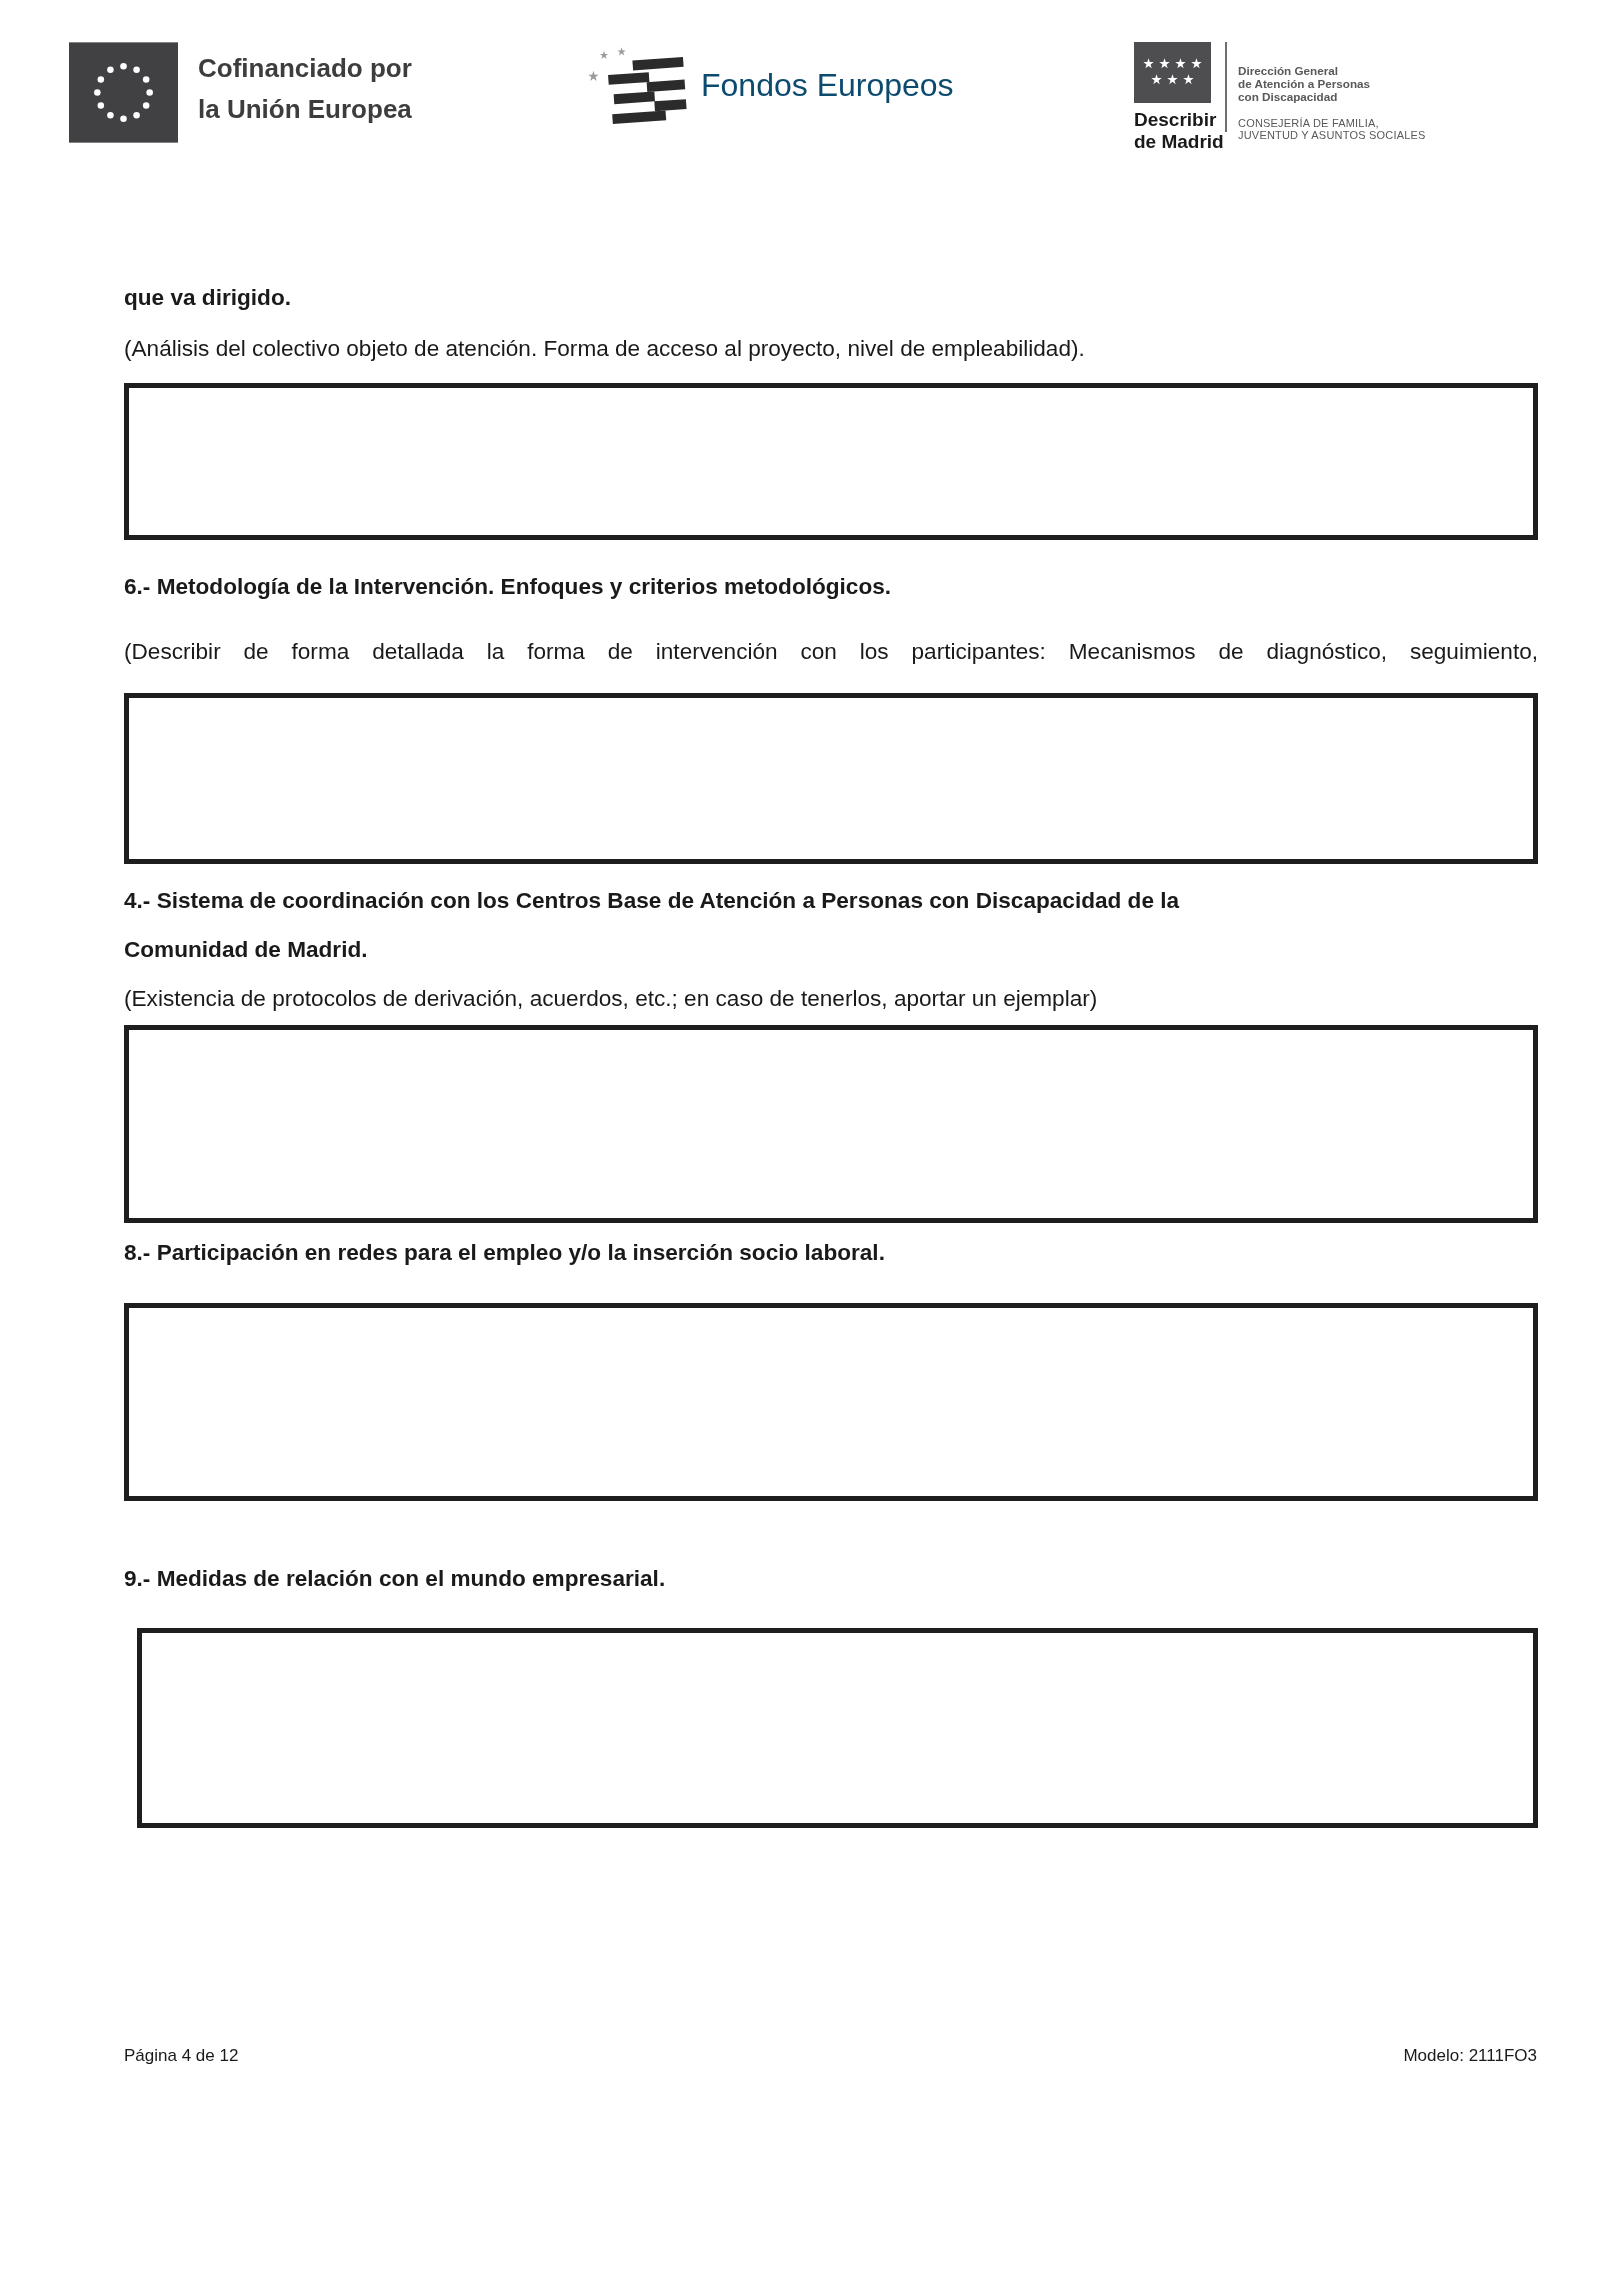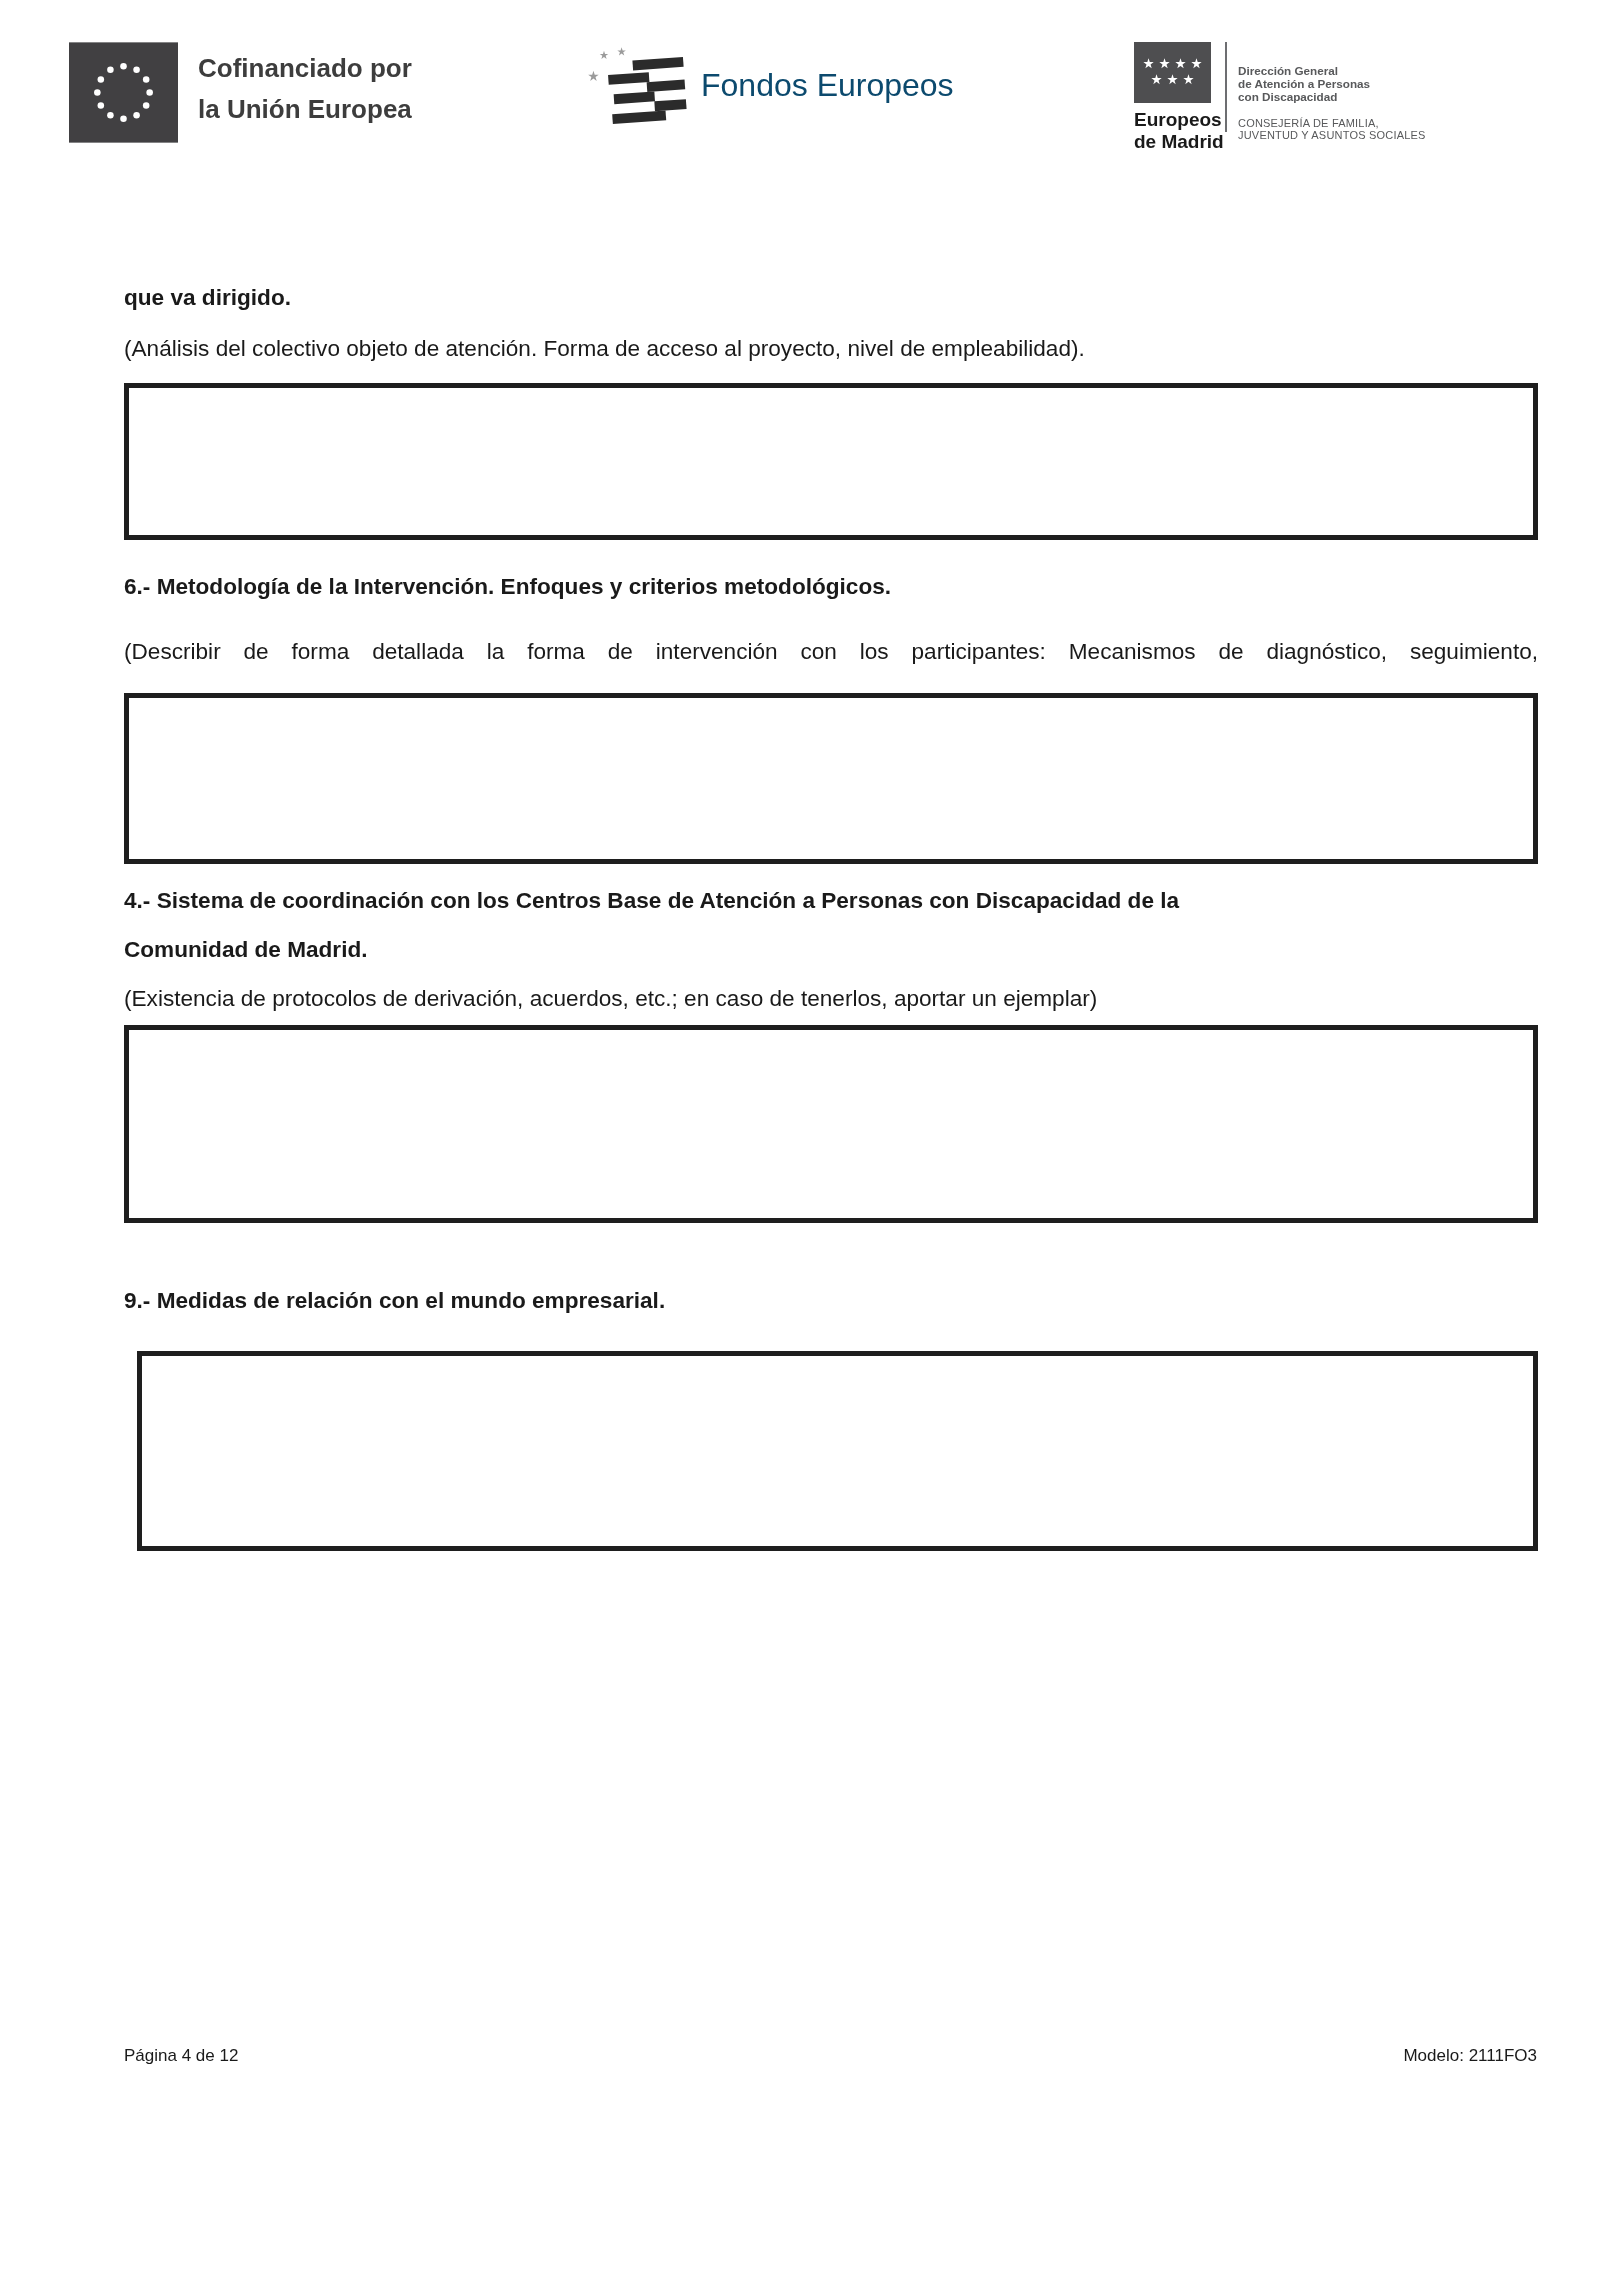--- a/index.html
+++ b/index.html
@@ -107,21 +107,21 @@
         <use href="#star" transform="translate(20,30)"></use>
         <use href="#star" transform="translate(42,30)"></use>
         <use href="#star" transform="translate(64,30)"></use>
         <use href="#star" transform="translate(86,30)"></use>
         <use href="#star" transform="translate(31,52)"></use>
         <use href="#star" transform="translate(53,52)"></use>
         <use href="#star" transform="translate(75,52)"></use>
       </g>
     </svg>
     <div class="madrid-name">
-      <div>Europeos</div>
+      <div>Describir</div>
       <div>de Madrid</div>
     </div>
     <div class="madrid-divider"></div>
     <div class="madrid-right">
       <div class="madrid-dept">
         <div>Dirección General</div>
         <div>de Atención a Personas</div>
         <div>con Discapacidad</div>
       </div>
       <div class="madrid-council">
@@ -158,20 +158,26 @@
     <div class="title lines m16">
       <div>4.- Sistema de coordinación con los Centros Base de Atención a Personas con Discapacidad de la</div>
       <div>Comunidad de Madrid.</div>
     </div>
     <div class="note lines m0">
       <div>(Existencia de protocolos de derivación, acuerdos, etc.; en caso de tenerlos, aportar un ejemplar)</div>
     </div>
     <div class="box box-s7"></div>
   </section>
 
+  <section>
+    <div class="title lines m7">
+      <div>8.- Participación en redes para el empleo y/o la inserción socio laboral.</div>
+    </div>
+    <div class="box box-s8"></div>
+  </section>
 
   <section>
     <div class="title lines m73">
       <div>9.- Medidas de relación con el mundo empresarial.</div>
     </div>
     <div class="box box-s9"></div>
   </section>
 
 </main>
 

